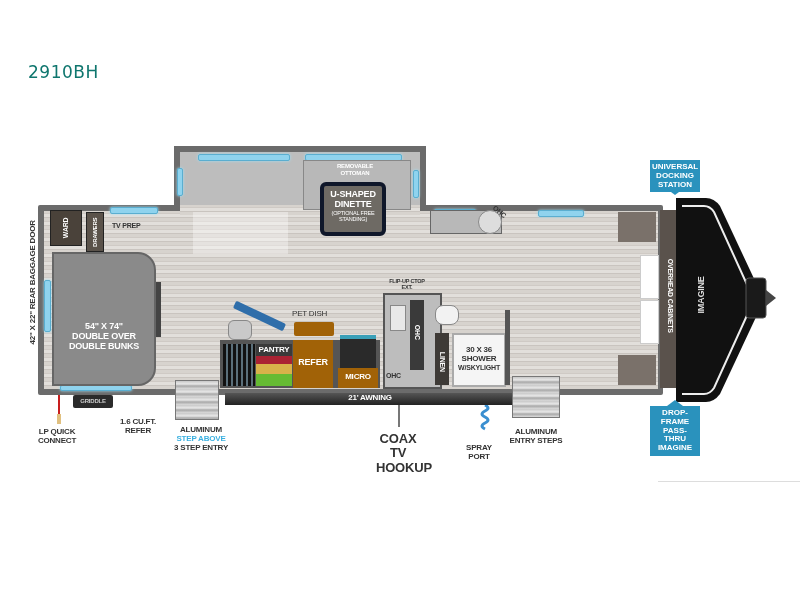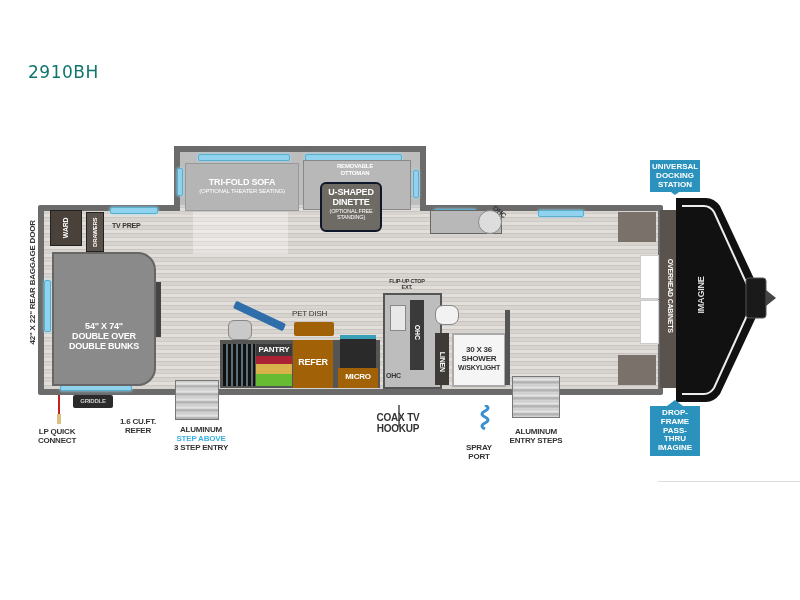--- a/index.html
+++ b/index.html
@@ -57,30 +57,26 @@
   <div class="abs led" style="left:198px;top:154px;width:90px;height:5px;"></div>
   <div class="abs led" style="left:305px;top:154px;width:95px;height:5px;"></div>
   <div class="abs led" style="left:177px;top:168px;width:4px;height:26px;"></div>
   <div class="abs led" style="left:413px;top:170px;width:4px;height:26px;"></div>
   <div class="abs led" style="left:110px;top:207px;width:46px;height:5px;"></div>
   <div class="abs led" style="left:434px;top:209px;width:40px;height:5px;"></div>
   <div class="abs led" style="left:538px;top:210px;width:44px;height:5px;"></div>
   <div class="abs led" style="left:44px;top:280px;width:5px;height:50px;"></div>
   <div class="abs led" style="left:60px;top:385px;width:70px;height:4px;"></div>
 
-  <div class="abs" style="left:185px;top:163px;width:112px;height:46px;background:#b5b5b5;border:1px solid #999;">
-    <div class="label white-txt" style="margin-top:14px;font-size:9px;">TRI-FOLD SOFA</div>
-    <div class="label white-txt" style="font-size:6px;font-weight:normal;">(OPTIONAL THEATER SEATING)</div>
-  </div>
 
   <div class="abs" style="left:193px;top:212px;width:95px;height:42px;background:rgba(255,255,255,0.35);"></div>
 
   <div class="abs" style="left:303px;top:160px;width:106px;height:48px;background:#b8b8b8;border:1px solid #888;"></div>
   <div class="abs label white-txt" style="left:325px;top:163px;width:60px;font-size:6px;">REMOVABLE OTTOMAN</div>
-  <div class="abs" style="left:320px;top:182px;width:58px;height:46px;background:#6e6a64;border-radius:6px;border:2px solid #0f172a;">
+  <div class="abs" style="left:320px;top:182px;width:58px;height:46px;background:#6e6a64;border-radius:6px;border:4px solid #0f172a;">
     <div class="label white-txt" style="margin-top:4px;font-size:9px;padding:0 6px;">U-SHAPED DINETTE</div>
     <div class="label white-txt" style="font-size:5.5px;font-weight:normal;padding:0 6px;">(OPTIONAL FREE STANDING)</div>
   </div>
 
   <div class="abs" style="left:50px;top:210px;width:30px;height:34px;background:#4a423a;border:1px solid #222;">
     <div class="label white-txt" style="transform:rotate(-90deg);font-size:7px;margin-top:13px;">WARD</div>
   </div>
   <div class="abs" style="left:86px;top:212px;width:16px;height:38px;background:#5a524a;border:1px solid #222;">
     <div class="label white-txt" style="transform:rotate(-90deg);font-size:6px;margin-top:16px;margin-left:-8px;width:32px;">DRAWERS</div>
   </div>
@@ -154,38 +150,41 @@
   </div>
 
   <svg class="abs" style="left:676px;top:198px;" width="100" height="204" viewBox="0 0 100 204">
     <path d="M0 0 L30 0 Q38 0 44 8 L88 102 L44 196 Q38 204 30 204 L0 204 Z" fill="#111"></path>
     <path d="M6 8 L28 8 Q34 8 38 14 L78 102 L38 190 Q34 196 28 196 L6 196" fill="none" stroke="#eee" stroke-width="2"></path>
     <rect x="70" y="80" width="20" height="40" rx="3" fill="#1a1a1a" stroke="#555"></rect>
     <path d="M90 92 L100 100 L90 108 Z" fill="#444"></path>
   </svg>
   <div class="abs label" style="left:672px;top:290px;width:60px;color:#ddd;font-size:9px;transform:rotate(-90deg);">IMAGINE</div>
 
+  <div class="abs" style="left:225px;top:393px;width:290px;height:12px;background:linear-gradient(180deg,#555,#222);">
+    <div class="label white-txt" style="font-size:8px;margin-top:1px;">21' AWNING</div>
+  </div>
 
   <div class="abs step" style="left:175px;top:380px;width:42px;height:38px;"></div>
   <div class="abs step" style="left:512px;top:376px;width:46px;height:40px;"></div>
 
   <div class="abs" style="left:398px;top:405px;width:2px;height:22px;background:#777;"></div>
   <svg class="abs" style="left:478px;top:405px;" width="14" height="28" viewBox="0 0 14 28">
     <path d="M7 0 q6 3 0 6 q-6 3 0 6 q6 3 0 6 q-6 3 0 6" fill="none" stroke="#3a8fd0" stroke-width="3"></path>
   </svg>
 </div>
 
 <div class="abs label dark-txt" style="left:34px;top:428px;width:46px;font-size:8px;">LP QUICK CONNECT</div>
 <div class="abs label dark-txt" style="left:118px;top:418px;width:40px;font-size:8px;">1.6 CU.FT. REFER</div>
 <div class="abs" style="left:170px;top:426px;width:62px;">
   <div class="label dark-txt" style="font-size:8px;">ALUMINUM</div>
   <div class="label" style="font-size:8px;color:#3ab0e0;">STEP ABOVE</div>
   <div class="label dark-txt" style="font-size:8px;">3 STEP ENTRY</div>
 </div>
-<div class="abs label dark-txt" style="left:376px;top:412px;width:44px;font-size:10px;">COAX TV HOOKUP</div>
+<div class="abs label dark-txt" style="left:376px;top:432px;width:44px;font-size:13px;">COAX TV HOOKUP</div>
 <div class="abs label dark-txt" style="left:464px;top:444px;width:30px;font-size:8px;">SPRAY PORT</div>
 <div class="abs label dark-txt" style="left:506px;top:428px;width:60px;font-size:8px;">ALUMINUM ENTRY STEPS</div>
 
 <div class="abs callout" style="left:650px;top:160px;width:46px;">UNIVERSAL DOCKING STATION</div>
 <div class="abs" style="left:667px;top:189px;width:0;height:0;border-left:8px solid transparent;border-right:8px solid transparent;border-top:6px solid #2a92bd;"></div>
 <div class="abs" style="left:667px;top:400px;width:0;height:0;border-left:8px solid transparent;border-right:8px solid transparent;border-bottom:6px solid #2a92bd;"></div>
 <div class="abs callout" style="left:650px;top:406px;width:46px;">DROP-FRAME PASS-THRU IMAGINE</div>
 
 <div class="abs" style="left:658px;top:481px;width:142px;height:1px;background:#ddd;"></div>
 

